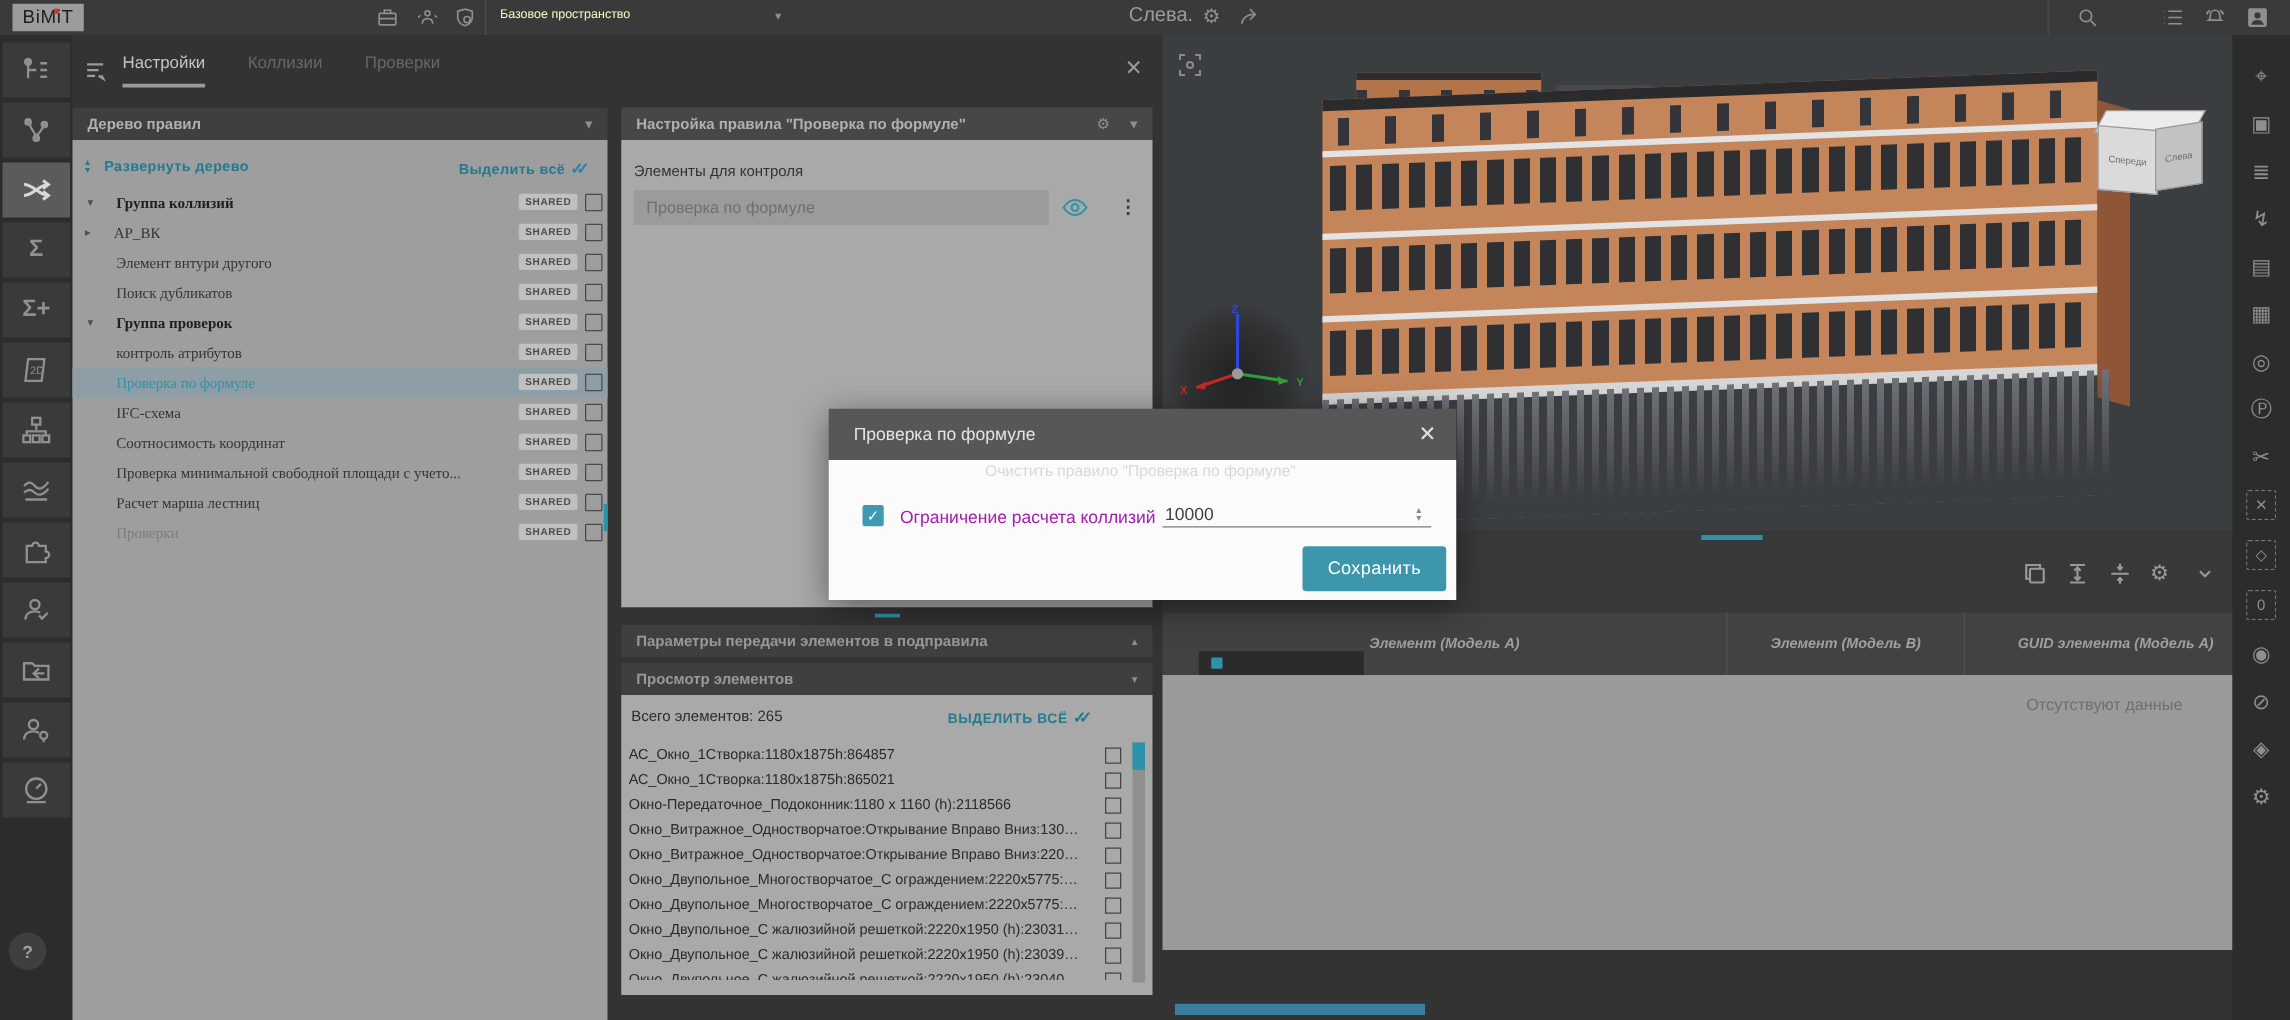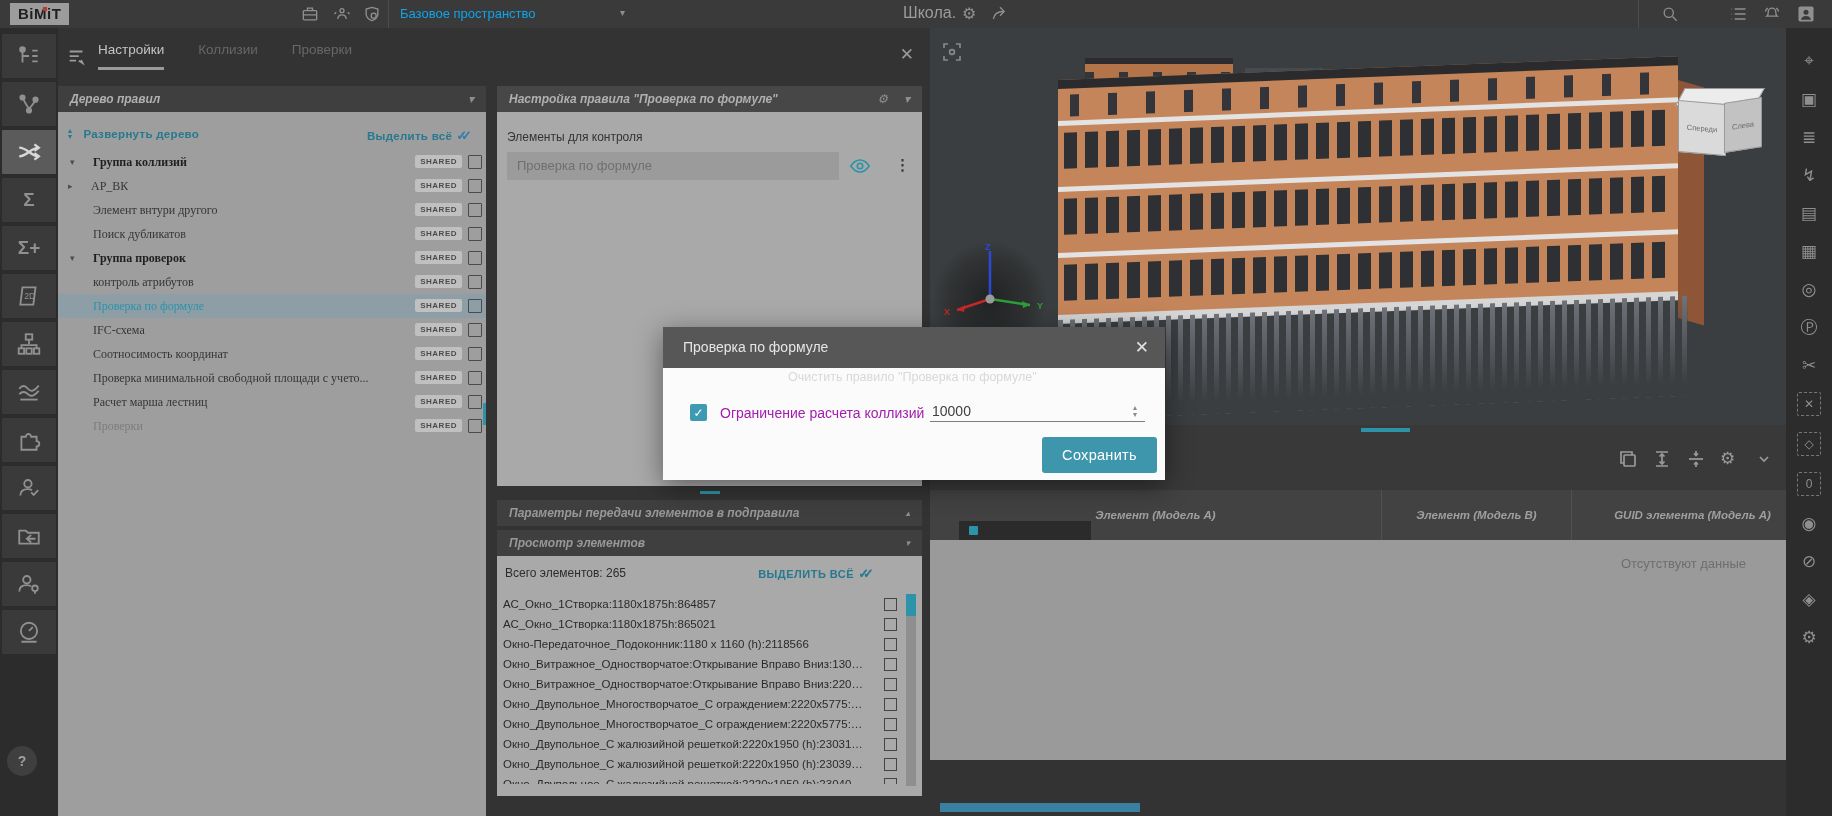--- a/index.html
+++ b/index.html
@@ -1,44 +1,44 @@
 <!DOCTYPE html>
 <html><head>
 <meta charset="utf-8">
 <style>
   html,body{margin:0;padding:0;background:#222;}
   .app{position:relative;width:1832px;height:816px;background:#333;font-family:"Liberation Sans",sans-serif;overflow:hidden;-webkit-font-smoothing:antialiased;}
   
   .topbar{position:absolute;left:0;top:0;width:1832px;height:28px;background:#3a3a3a;}
-  .logo{position:absolute;left:10px;top:3px;height:22px;line-height:22px;padding:0 8px;background:#9c9c9c;color:#1f1f1f;font-weight:bold;font-size:15px;letter-spacing:.5px;}
+  .logo{position:absolute;left:10px;top:3px;height:22px;line-height:22px;padding:0 8px;background:#9c9c9c;color:#1f1f1f;font-weight:normal;font-size:15px;letter-spacing:.5px;}
   .logo .dot{position:absolute;left:33px;top:4px;width:4px;height:4px;background:#c2372b;}
   .tico{position:absolute;top:4px;width:20px;height:20px;color:#8f8f8f;}
   .tico svg{width:20px;height:20px;stroke:#8f8f8f;fill:none;stroke-width:1.6;}
   .tsep{position:absolute;top:0;width:1px;height:28px;background:#4c4c4c;}
-  .ttext{position:absolute;top:6px;font-size:13px;color:#0ea5e9;}
+  .ttext{position:absolute;top:6px;font-size:10px;color:#fef9c3;}
   .tcaret{position:absolute;top:7px;font-size:10px;color:#8f8f8f;}
   .ttitle{position:absolute;top:4px;font-size:16px;color:#9c9c9c;}
   .tglyph{position:absolute;top:4px;font-size:16px;color:#8f8f8f;line-height:20px;}
   
   .left-rail{position:absolute;left:0;top:28px;width:58px;height:788px;background:#2c2c2c;}
   .rail-cell{position:absolute;left:2px;width:54px;height:44px;background:#3a3a3a;display:flex;align-items:center;justify-content:center;color:#909090;}
   .rail-cell.active{background:#5b5b5b;color:#d8d8d8;}
   .rail-cell svg{width:26px;height:26px;stroke:currentColor;fill:none;stroke-width:1.7;}
   .rail-cell .gl{font-size:19px;font-weight:bold;}
   .help{position:absolute;left:7px;top:718px;width:30px;height:30px;border-radius:50%;background:#3f3f3f;color:#a0a0a0;font-size:14px;font-weight:bold;display:flex;align-items:center;justify-content:center;}
   
   .panels-top{position:absolute;left:58px;top:28px;width:872px;height:58px;background:#333;}
   .hamb{position:absolute;left:8px;top:18px;width:22px;height:22px;}
   .hamb svg{stroke:#9a9a9a;fill:none;stroke-width:2;}
   .tabs{position:absolute;left:40px;top:14px;display:flex;gap:34px;}
   .tab{font-size:13.5px;color:#676767;padding-bottom:10px;border-bottom:3px solid transparent;}
   .tab.active{color:#c4c4c4;border-bottom-color:#9a9a9a;}
   .closex{position:absolute;right:16px;top:16px;font-size:17px;color:#9a9a9a;}
   
-  .band{position:absolute;height:26px;background:#3f3f3f;color:#b0b0b0;font-size:12px;font-weight:bold;line-height:26px;font-style:italic;}
+  .band{position:absolute;height:26px;background:#3f3f3f;color:#b0b0b0;font-size:12px;font-weight:bold;line-height:26px;}
   .band .bt{margin-left:12px;}
   .band .bico{position:absolute;top:0;line-height:26px;color:#8f8f8f;font-weight:normal;}
   
   .tree-body{position:absolute;left:58px;top:112px;width:428px;height:704px;background:#9e9e9e;}
   .tctrl{position:absolute;left:10px;right:12px;top:12px;height:24px;}
   .teal{color:#26798e;font-weight:bold;font-size:11.5px;letter-spacing:.3px;}
   .updown{display:inline-flex;flex-direction:column;vertical-align:middle;line-height:6px;font-size:8px;color:#26798e;margin-right:7px;}
   .selall{position:absolute;right:0;top:2px;}
   .dbl{display:inline-block;margin-left:4px;color:#2e7fae;font-weight:bold;letter-spacing:-6px;padding-right:8px;font-size:13px;}
   .trow{position:absolute;left:0;width:428px;height:24px;display:flex;align-items:center;font-size:12px;color:#353535;}
@@ -140,21 +140,21 @@
           <circle cx="12" cy="8" r="2.4"></circle>
           <path d="M7 18c0-3 2-5 5-5s5 2 5 5M5 10l-2 2M19 10l2 2"></path>
         </svg></div>
     <div class="tico" style="left:362px"><svg viewBox="0 0 24 24">
           <path d="M12 4l7 2v6c0 4-3 6.5-7 8-4-1.5-7-4-7-8V6z"></path>
           <circle cx="14" cy="14" r="3"></circle>
         </svg></div>
     <div class="tsep" style="left:388px"></div>
     <div class="ttext" style="left:400px">Базовое пространство</div>
     <div class="tcaret" style="left:620px">▾</div>
-    <div class="ttitle" style="left:903px">Школа.</div>
+    <div class="ttitle" style="left:903px">Слева.</div>
     <div class="tglyph" style="left:962px">⚙</div>
     <div class="tico" style="left:990px"><svg viewBox="0 0 24 24">
           <path d="M4 18c1-6 6-9 12-9"></path>
           <path d="M12 4l5 5-5 5"></path>
         </svg></div>
     <div class="tsep" style="left:1638px"></div>
     <div class="tico" style="left:1660px"><svg viewBox="0 0 24 24">
           <circle cx="10.5" cy="10.5" r="5.5"></circle>
           <path d="M15 15l5 5"></path>
         </svg></div>

